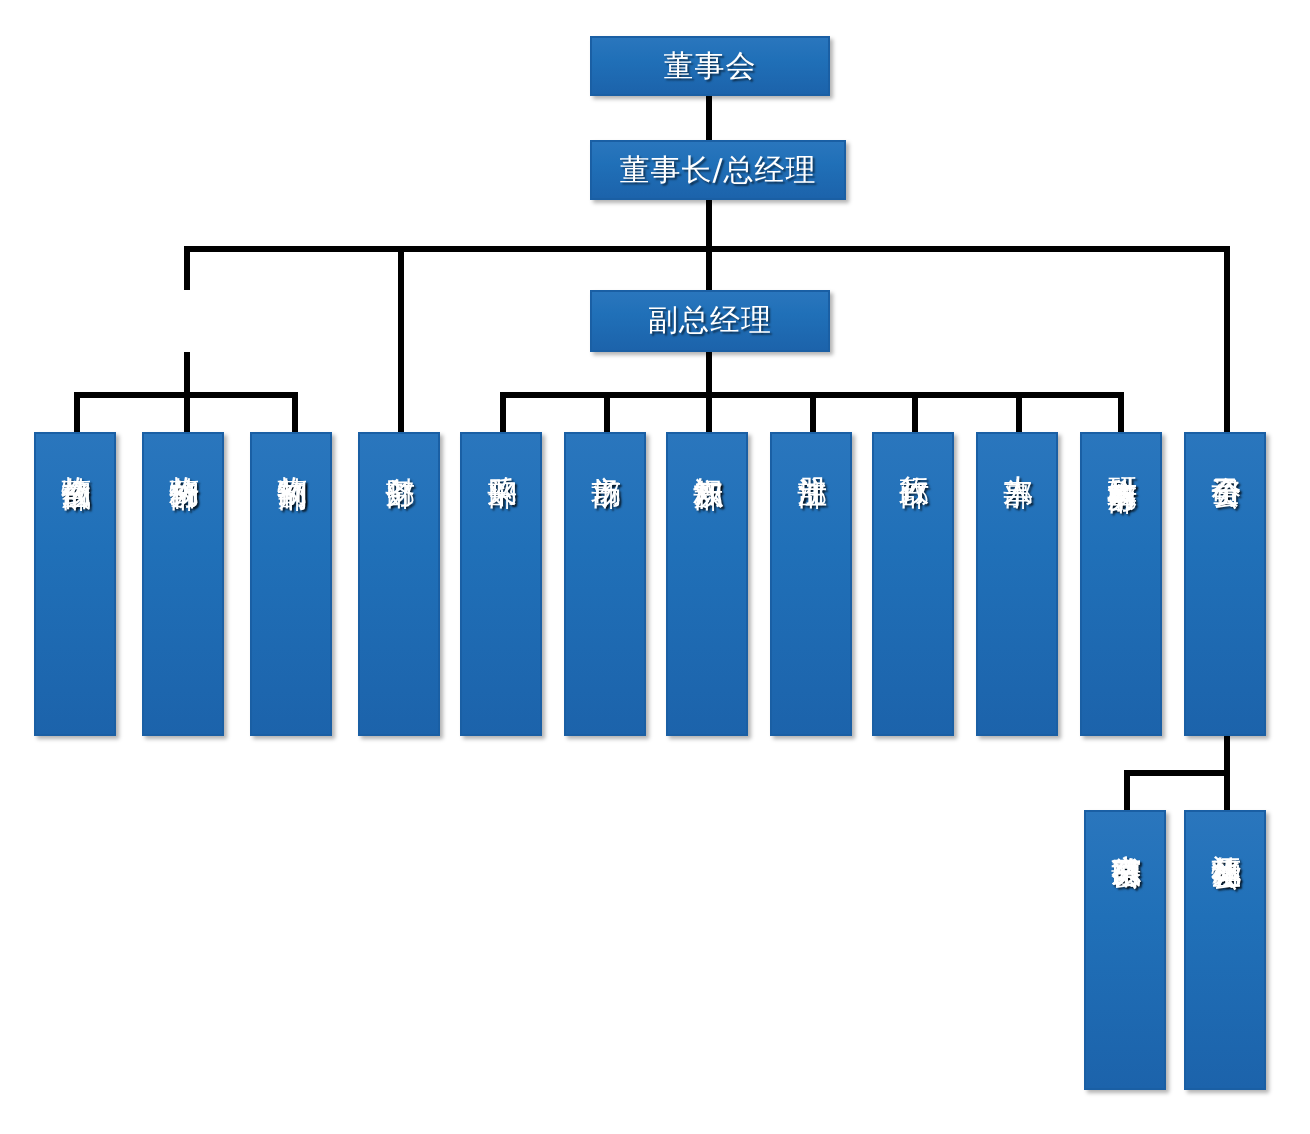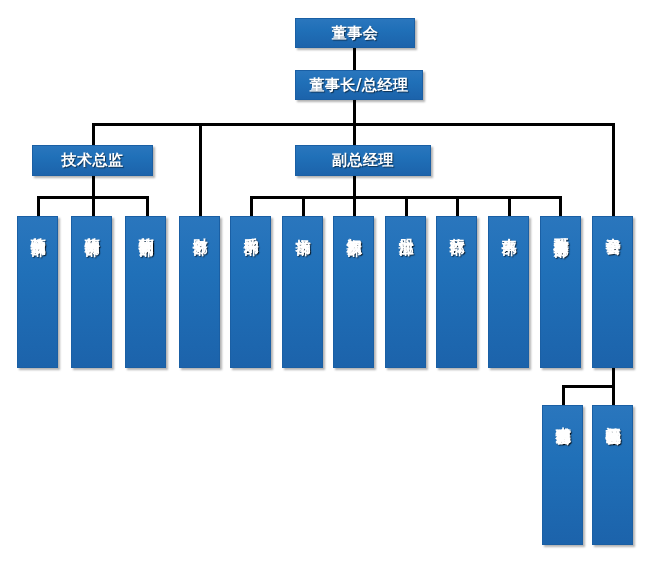--- a/index.html
+++ b/index.html
@@ -28,21 +28,20 @@
     align-items:center;
     justify-content:center;
     overflow:hidden;
   }
   .box .tx{
     display:block;
     text-align:left;
     color:#ffffff;
     text-shadow:1px 1px 1px rgba(0,0,0,0.55);
     letter-spacing:0.5px;
-    font-weight:bold;
   }
 
   
   .box.horiz .tx{
     writing-mode:horizontal-tb;
     font-size:15px;
     line-height:1.1;
     white-space:nowrap;
   }
 
@@ -100,25 +99,22 @@
   <div class="ln v" style="left:612px;top:385px;height:20px;"></div>
 
   <div class="box horiz" style="left:295px;top:18px;width:120px;height:30px;">
     <span class="tx">董事会</span>
   </div>
 
   <div class="box horiz" style="left:295px;top:70px;width:128px;height:30px;">
     <span class="tx">董事长/总经理</span>
   </div>
 
-  <div class="box horiz" style="left:32px;top:145px;width:121px;height:31px;">
-    <span class="tx">技术总监</span>
-  </div>
 
-  <div class="box horiz" style="left:295px;top:145px;width:136px;height:31px;">
+  <div class="box horiz" style="left:295px;top:145px;width:120px;height:31px;">
     <span class="tx">副总经理</span>
   </div>
 
   <div class="box vert" style="left:17px;top:216px;width:41px;height:152px;">
     <span class="tx">药物合成部</span>
   </div>
   <div class="box vert" style="left:71px;top:216px;width:41px;height:152px;">
     <span class="tx">药物分析部</span>
   </div>
   <div class="box vert" style="left:125px;top:216px;width:41px;height:152px;">

